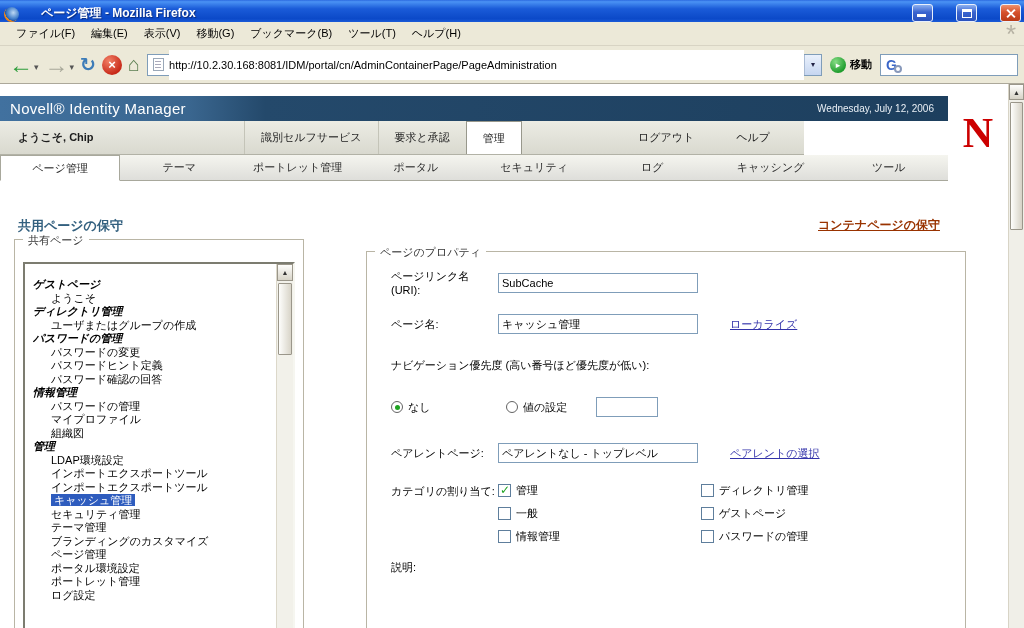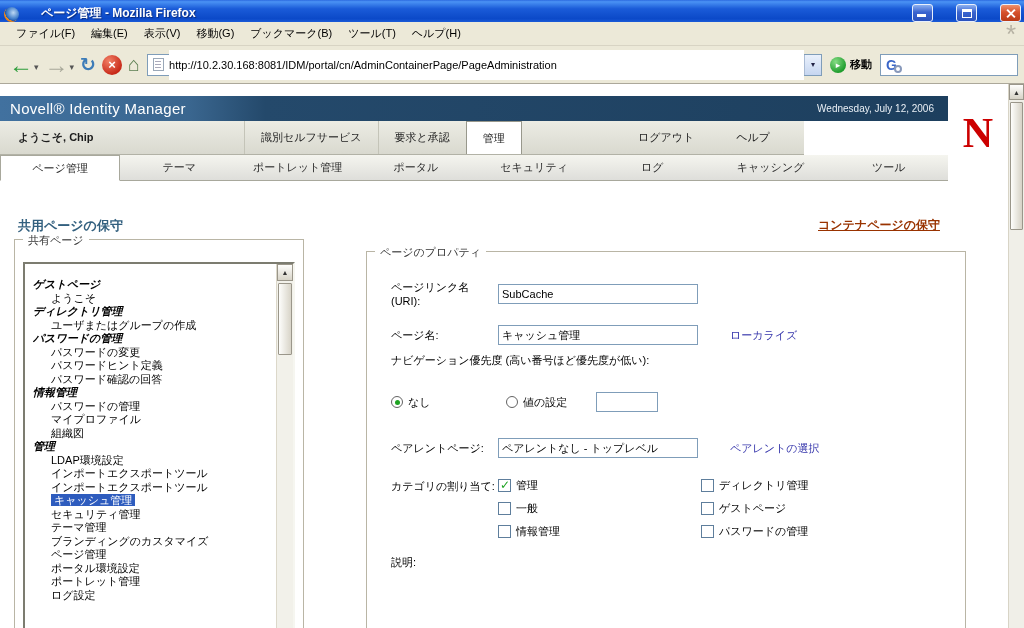--- a/index.html
+++ b/index.html
@@ -109,21 +109,21 @@
   .tree-item.group { font-weight:bold; font-style:italic; }
   .tree-item.item { padding-left:18px; }
   .tree-item.selected span { background:#2e5cbe; color:#fff; padding:0 3px; }
 
   .right-fs { left:366px; top:70px; width:600px; height:380px; }
   .prop-row { display:flex; align-items:center; margin-left:24px; color:#000; }
   .prop-label { width:107px; flex:none; }
   .text-input { width:200px; height:20px; border:1px solid #7f9db9; background:#fff; padding:0 3px;
     font-size:11px; font-family:inherit; color:#000; }
   .small-input { width:62px; }
-  .inline-link { margin-left:32px; color:#3333aa; cursor:pointer; }
+  .inline-link { margin-left:32px; color:#3333aa; text-decoration:underline; cursor:pointer; }
 
   .radio-opt { display:flex; align-items:center; }
   .radio { width:12px; height:12px; border:1px solid #636363; border-radius:50%; background:#fff;
     position:relative; margin-right:5px; flex:none; }
   .radio.checked::after { content:""; position:absolute; left:3px; top:3px; width:5px; height:5px;
     border-radius:50%; background:#1ea321; }
 
   .chk-col { display:flex; flex-direction:column; gap:8px; width:203px; }
   .chk-row { display:flex; align-items:center; gap:5px; }
   .checkbox { width:13px; height:13px; border:1px solid #5e7e9c; background:#fff; position:relative; flex:none; }
@@ -304,32 +304,32 @@
                 <span>▲</span>
               </div>
             <div class="lb-thumb"></div>
           </div>
         </div>
       </div>
 
       <div class="fs right-fs">
         <span class="fs-legend">ページのプロパティ</span>
 
-        <div class="prop-row" style="margin-top:28px">
+        <div class="prop-row" style="margin-top:17px">
           <span class="prop-label">ページリンク名 (URI):</span>
           <input class="text-input" value="SubCache" style="">
         </div>
 
         <div class="prop-row" style="margin-top:18px">
           <span class="prop-label">ページ名:</span>
           <input class="text-input" value="キャッシュ管理" style="">
           <span class="inline-link">ローカライズ</span>
         </div>
 
-        <div class="prop-row" style="margin-top:8px">
+        <div class="prop-row" style="margin-top:24px">
           <span>ナビゲーション優先度 (高い番号ほど優先度が低い):</span>
         </div>
 
         <div class="prop-row" style="margin-top:24px">
           <span class="radio-opt" style="width:115px">
             <span class="radio checked"></span>
             <span>なし</span>
           </span>
           <span class="radio-opt" style="width:90px">
             <span class="radio"></span>

